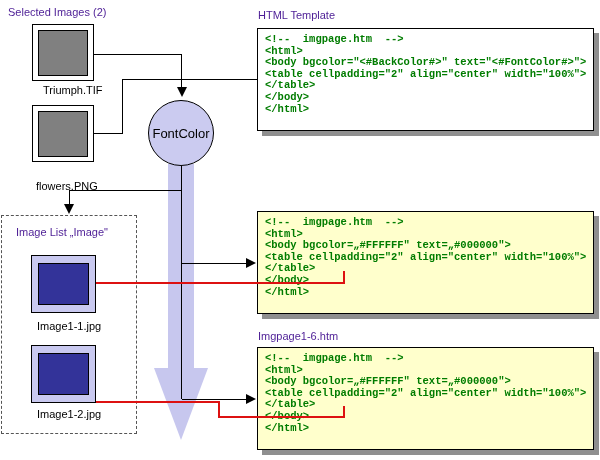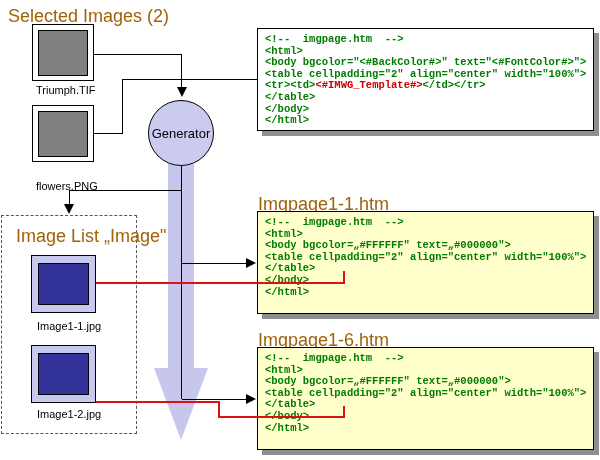--- a/index.html
+++ b/index.html
@@ -1,21 +1,21 @@
 <!DOCTYPE html>
 <html><head>
 <meta charset="utf-8">
 <style>
   html,body{margin:0;padding:0;background:#fff;}
   #canvas{
     position:relative;width:600px;height:460px;background:#ffffff;
     font-family:"Liberation Sans",sans-serif;overflow:hidden;
   }
   .abs{position:absolute;}
-  .diagram-title{font-size:18px;color:#a16207;white-space:nowrap;}
+  .diagram-title{font-size:11px;color:#4c1d95;white-space:nowrap;}
   .thumb-label{font-size:11px;color:#000;white-space:nowrap;}
 
   
   .thumb{border:1px solid #000;box-sizing:border-box;display:flex;align-items:center;justify-content:center;}
   .thumb-inner{border:1px solid #000;box-sizing:border-box;}
   .thumb.gray{background:#ffffff;width:62px;height:57px;}
   .thumb.gray .thumb-inner{width:50px;height:46px;background:#808080;}
   .thumb.blue{background:#c9c9f0;width:65px;height:58px;}
   .thumb.blue .thumb-inner{width:51px;height:42px;background:#333399;}
 
@@ -61,36 +61,36 @@
 <div id="canvas">
 
   <div class="abs big-arrow-shaft"></div>
   <div class="abs big-arrow-head"></div>
 
   <div class="abs diagram-title" style="left:8px;top:6px;">Selected Images (2)</div>
 
   <div class="abs thumb gray" style="left:32px;top:24px;">
     <div class="thumb-inner"></div>
   </div>
-  <div class="abs thumb-label" style="left:36px;top:84px;">Triumph.TIF</div>
+  <div class="abs thumb-label" style="left:43px;top:84px;">Triumph.TIF</div>
 
   <div class="abs thumb gray" style="left:32px;top:105px;">
     <div class="thumb-inner"></div>
   </div>
   <div class="abs thumb-label" style="left:36px;top:180px;">flowers.PNG</div>
 
   <div class="abs hline" style="left:94px;top:54px;width:88px;"></div>
   <div class="abs vline" style="left:181px;top:54px;height:33px;"></div>
   <div class="abs arr-down" style="left:177px;top:87px;"></div>
   <div class="abs hline" style="left:94px;top:133px;width:28px;"></div>
   <div class="abs vline" style="left:122px;top:79px;height:55px;"></div>
   <div class="abs hline" style="left:122px;top:79px;width:135px;"></div>
 
   <div class="abs" id="generator">
-    <span>Generator</span>
+    <span>FontColor</span>
   </div>
 
   <div class="abs vline" style="left:181px;top:166px;height:233px;"></div>
   <div class="abs hline" style="left:69px;top:190px;width:113px;"></div>
   <div class="abs vline" style="left:69px;top:190px;height:14px;"></div>
   <div class="abs arr-down" style="left:64px;top:204px;"></div>
   <div class="abs hline" style="left:182px;top:263px;width:64px;"></div>
   <div class="abs arr-right" style="left:246px;top:258px;"></div>
   <div class="abs hline" style="left:182px;top:399px;width:64px;"></div>
   <div class="abs arr-right" style="left:246px;top:394px;"></div>
@@ -101,30 +101,29 @@
   <div class="abs thumb blue" style="left:31px;top:255px;">
     <div class="thumb-inner"></div>
   </div>
   <div class="abs thumb-label" style="left:37px;top:320px;">Image1-1.jpg</div>
 
   <div class="abs thumb blue" style="left:31px;top:345px;">
     <div class="thumb-inner"></div>
   </div>
   <div class="abs thumb-label" style="left:37px;top:408px;">Image1-2.jpg</div>
 
-  <div class="abs diagram-title" style="left:258px;top:194px;">Imgpage1-1.htm</div>
+  <div class="abs diagram-title" style="left:258px;top:9px;">HTML Template</div>
   <div class="abs diagram-title" style="left:258px;top:330px;">Imgpage1-6.htm</div>
 
   <div class="abs code-box" style="left: 257px; top: 28px; background: rgb(255, 255, 255);">
     <div class="code-body">
         <div class="code-line"><span class="c-green">&lt;!--  imgpage.htm  --&gt;</span></div>
         <div class="code-line"><span class="c-green">&lt;html&gt;</span></div>
         <div class="code-line"><span class="c-green">&lt;body bgcolor="&lt;#BackColor#&gt;" text="&lt;#FontColor#&gt;"&gt;</span></div>
         <div class="code-line"><span class="c-green">&lt;table cellpadding="2" align="center" width="100%"&gt;</span></div>
-        <div class="code-line"><span class="c-green">&lt;tr&gt;&lt;td&gt;</span><span class="c-red">&lt;#IMWG_Template#&gt;</span><span class="c-green">&lt;/td&gt;&lt;/tr&gt;</span></div>
         <div class="code-line"><span class="c-green">&lt;/table&gt;</span></div>
         <div class="code-line"><span class="c-green">&lt;/body&gt;</span></div>
         <div class="code-line"><span class="c-green">&lt;/html&gt;</span></div>
       </div>
   </div>
   <div class="abs code-box" style="left: 257px; top: 211px; background: rgb(255, 255, 204);">
     <div class="code-body">
         <div class="code-line"><span class="c-green">&lt;!--  imgpage.htm  --&gt;</span></div>
         <div class="code-line"><span class="c-green">&lt;html&gt;</span></div>
         <div class="code-line"><span class="c-green">&lt;body bgcolor=„#FFFFFF" text=„#000000"&gt;</span></div>

